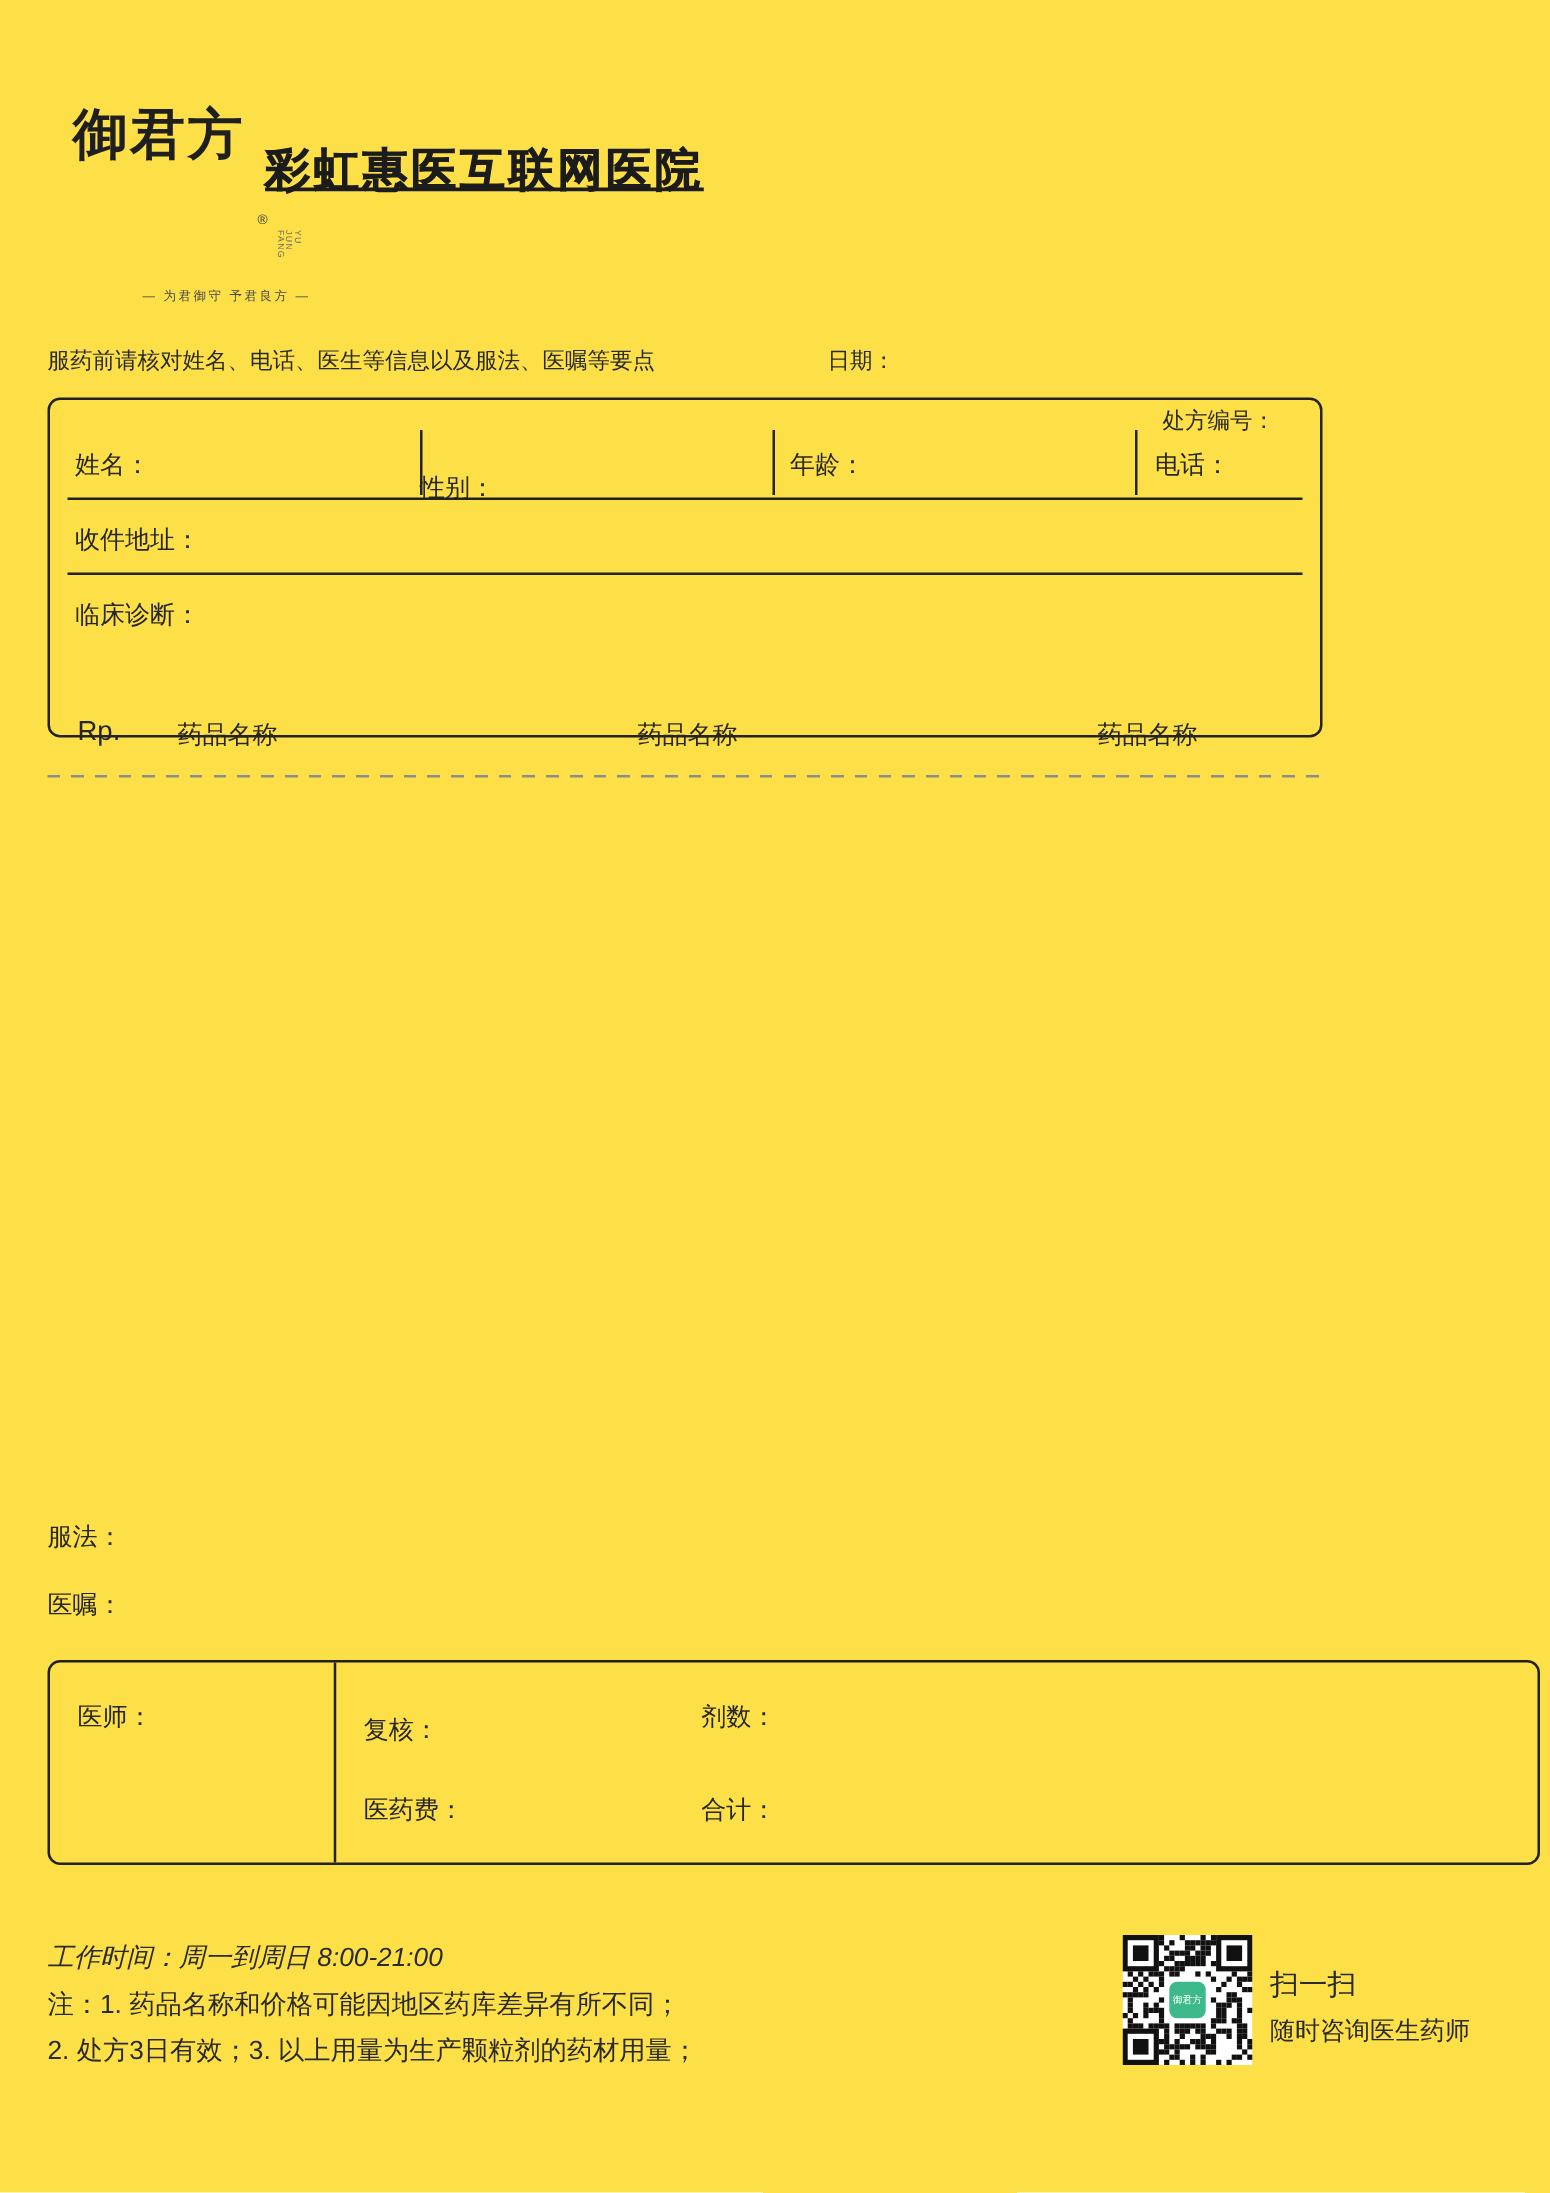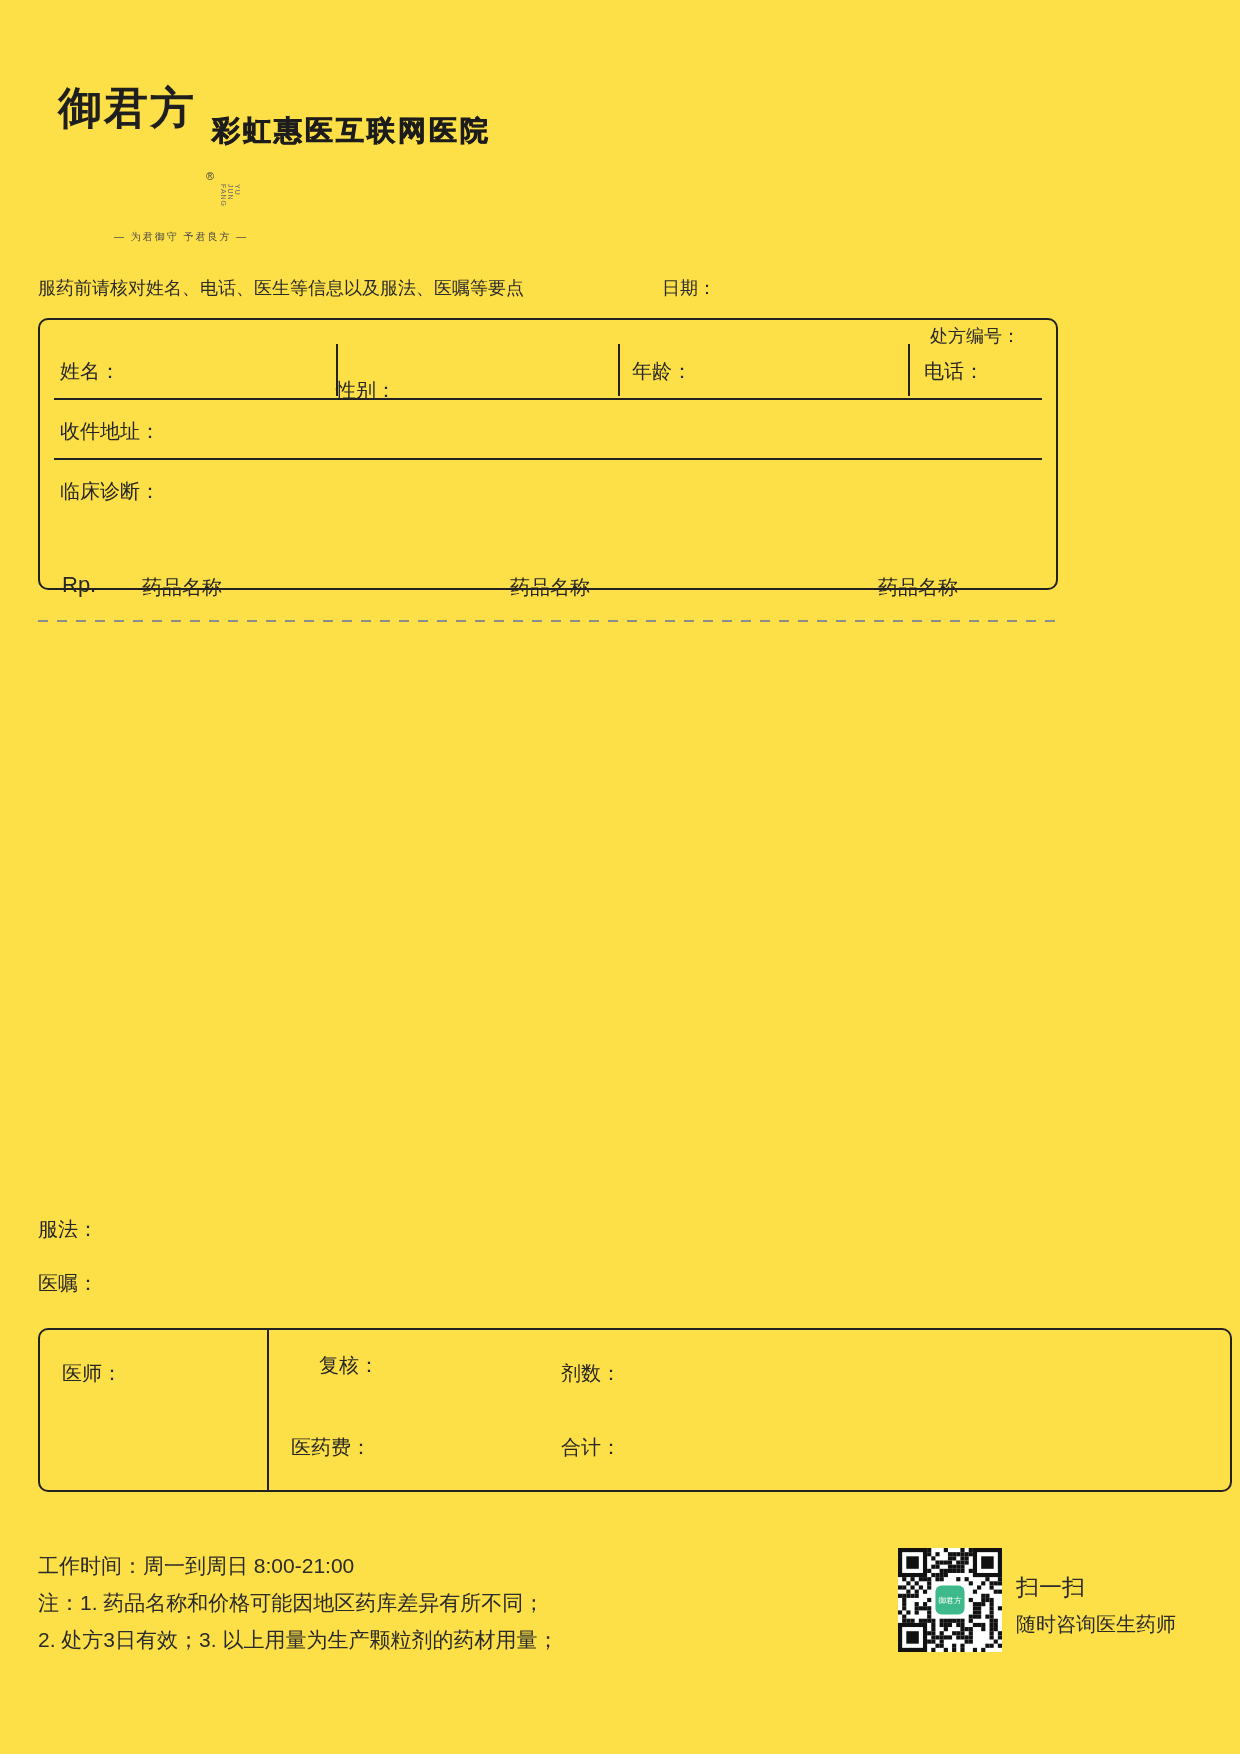--- a/index.html
+++ b/index.html
@@ -6,21 +6,21 @@
   html,body { background:#ffffff; }
   body { font-family:"Liberation Sans","DejaVu Sans",sans-serif; color:#262626; }
   .page { position:relative; width:1240px; height:1754px; background:#fde047; overflow:hidden; }
 
   
   .logo-block { position:absolute; left:58px; top:84px; width:150px; }
   .logo-main { position:relative; font-family:"DejaVu Serif","Liberation Serif",serif; font-weight:bold; font-size:44px; line-height:1.1; color:#1f1f1f; letter-spacing:2px; }
   .logo-reg { position:absolute; left:148px; top:86px; font-size:11px; color:#3a3a3a; }
   .logo-vert { position:absolute; left:162px; top:100px; writing-mode:vertical-rl; font-size:7px; letter-spacing:1px; color:#6a6a6a; }
   .logo-tagline { position:absolute; left:56px; top:146px; width:156px; font-size:10px; letter-spacing:2px; color:#4a4a4a; white-space:nowrap; }
-  .hospital-name { position:absolute; left:212px; top:112px; font-size:28px; font-weight:900; letter-spacing:3px; color:#1c1c1c; -webkit-text-stroke:0.8px #1c1c1c; }
+  .hospital-name { position:absolute; left:212px; top:112px; font-size:36px; font-weight:900; letter-spacing:3px; color:#1c1c1c;text-decoration:underline; -webkit-text-stroke:0.8px #1c1c1c; }
 
   
   .notice { position:absolute; top:276px; font-size:18px; color:#2a2a2a; }
   .notice.n-main { left:38px; }
   .notice.n-date { left:662px; }
   .notice.n-rxno { left:930px;margin-top:48px; }
 
   
   .patient-box { position:absolute; left:38px; top:318px; width:1020px; height:272px; border:2px solid #222222; border-radius:10px; }
   .p-label { position:absolute; font-size:20px; color:#262626; }
@@ -45,28 +45,28 @@
   
   .usage-label { position:absolute; left:38px; font-size:20px; color:#262626; }
   .u-instructions { top:1216px; }
   .u-advice { top:1270px; }
 
   
   .sign-box { position:absolute; left:38px; top:1328px; width:1194px; height:164px; border:2px solid #222222; border-radius:10px; }
   .sign-vdiv { position:absolute; left:227px; top:0; bottom:0; width:2px; background:#222222; }
   .s-label { position:absolute; font-size:20px; color:#262626; }
   .sl-doctor { left:22px;  top:30px; }
-  .sl-review { left:251px; top:22px;margin-left:28px; }
+  .sl-review { left:251px; top:40px; }
   .sl-doses  { left:521px; top:30px;font-family:Liberation Mono, monospace; }
   .sl-fee    { left:251px; top:104px; }
   .sl-total  { left:521px; top:104px; }
 
   
   .foot-line { position:absolute; left:38px; font-size:21px; color:#2a2a2a; }
-  .f-hours { top:1552px; }
+  .f-hours { top:1552px;font-style:italic; }
   .f-note1 { top:1589px; }
   .f-note2 { top:1626px; }
   .qr-wrap { position:absolute; left:898px; top:1548px; width:104px; height:104px; }
   .qr-scan { position:absolute; left:1016px; top:1572px; font-size:23px; color:#2a2a2a; }
   .qr-sub  { position:absolute; left:1016px; top:1611px; font-size:20px; color:#2a2a2a; }
 </style>
 </head>
 <body>
 
 <div class="page">

